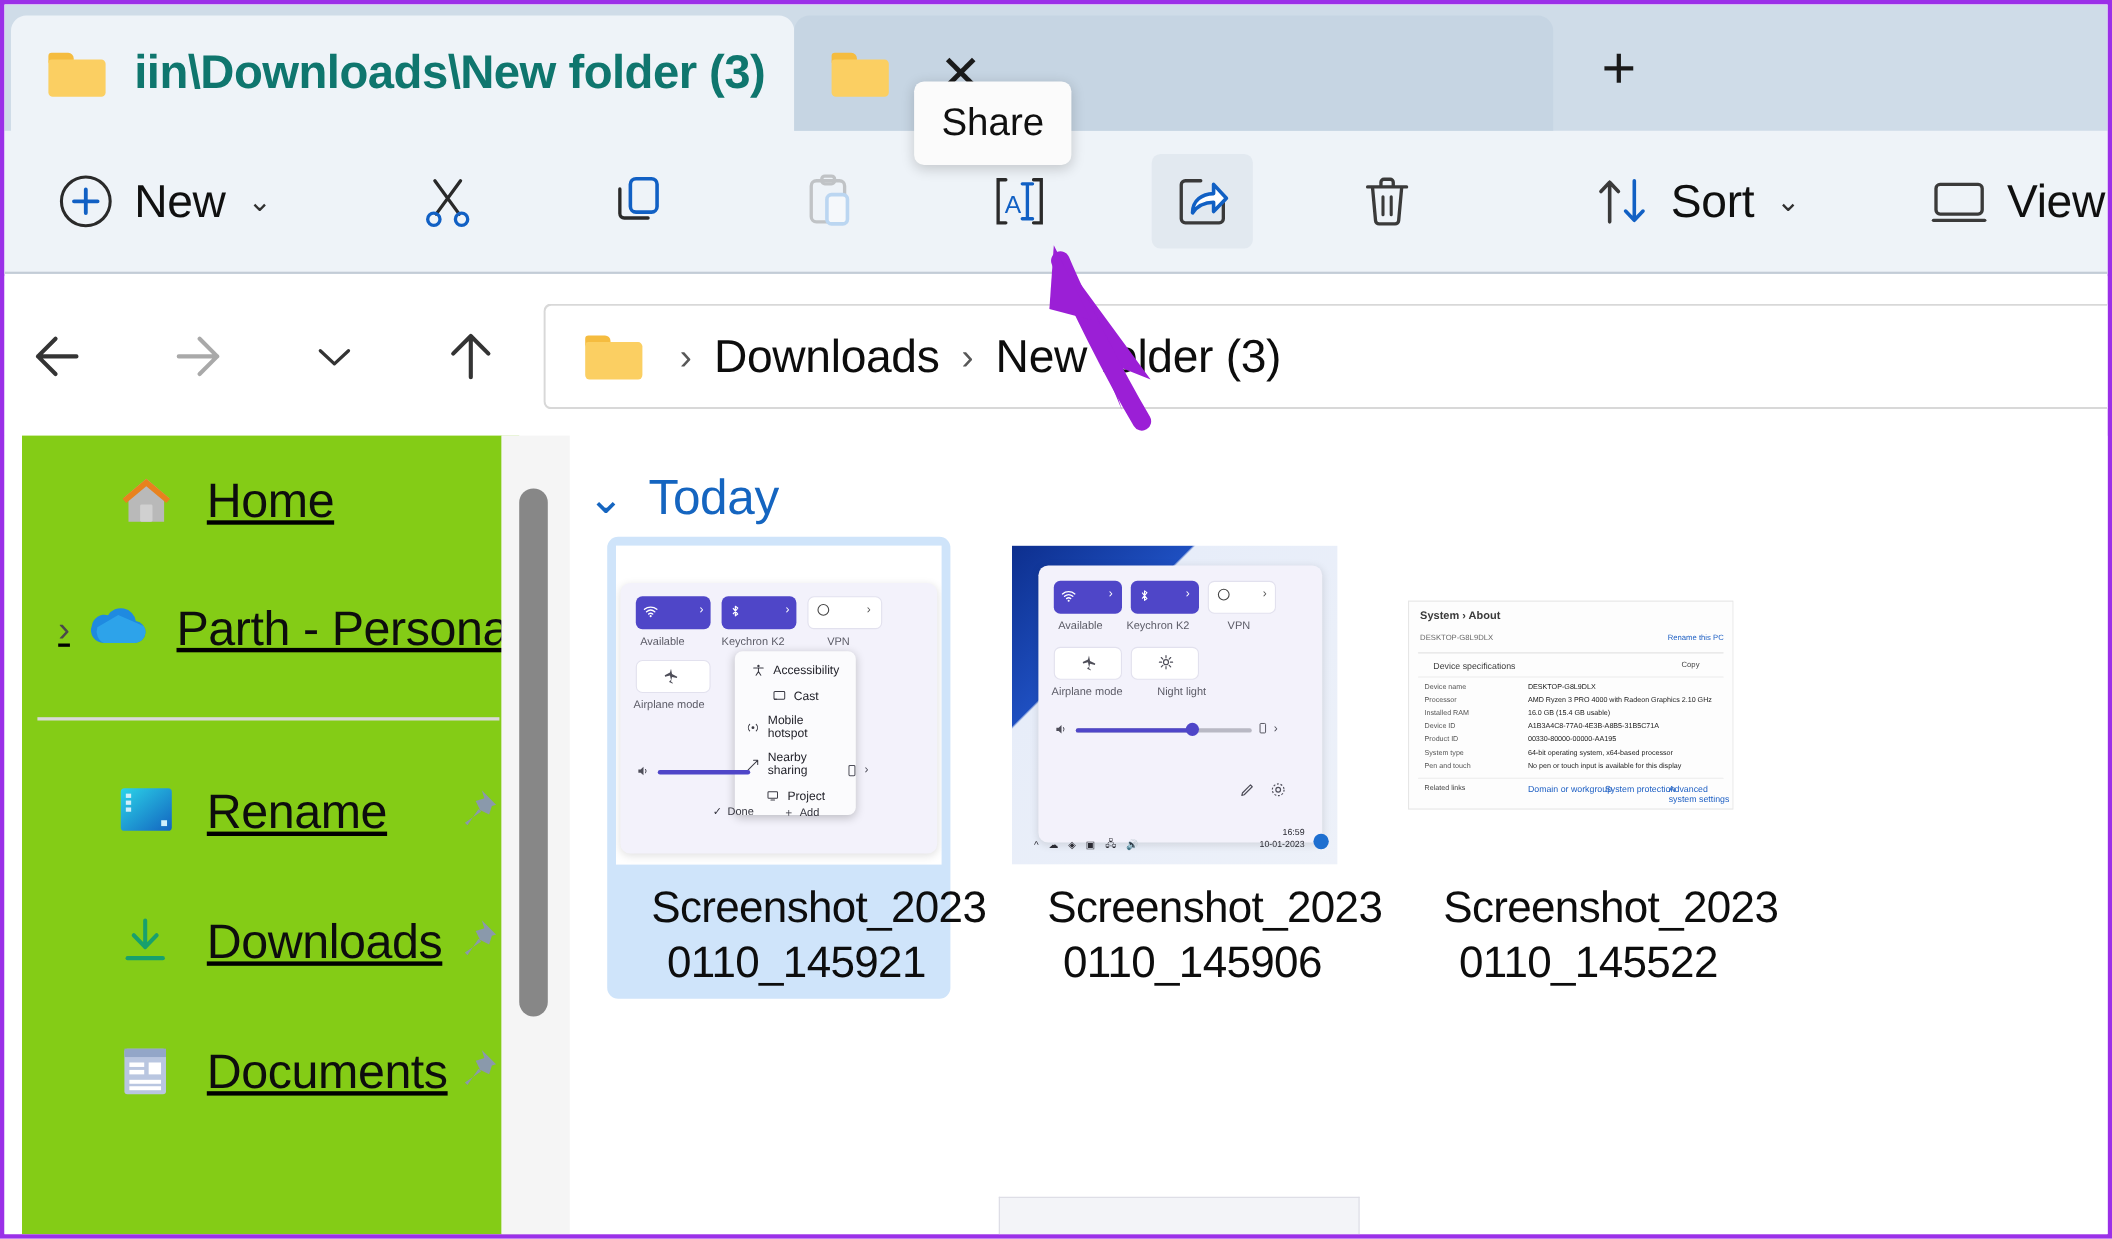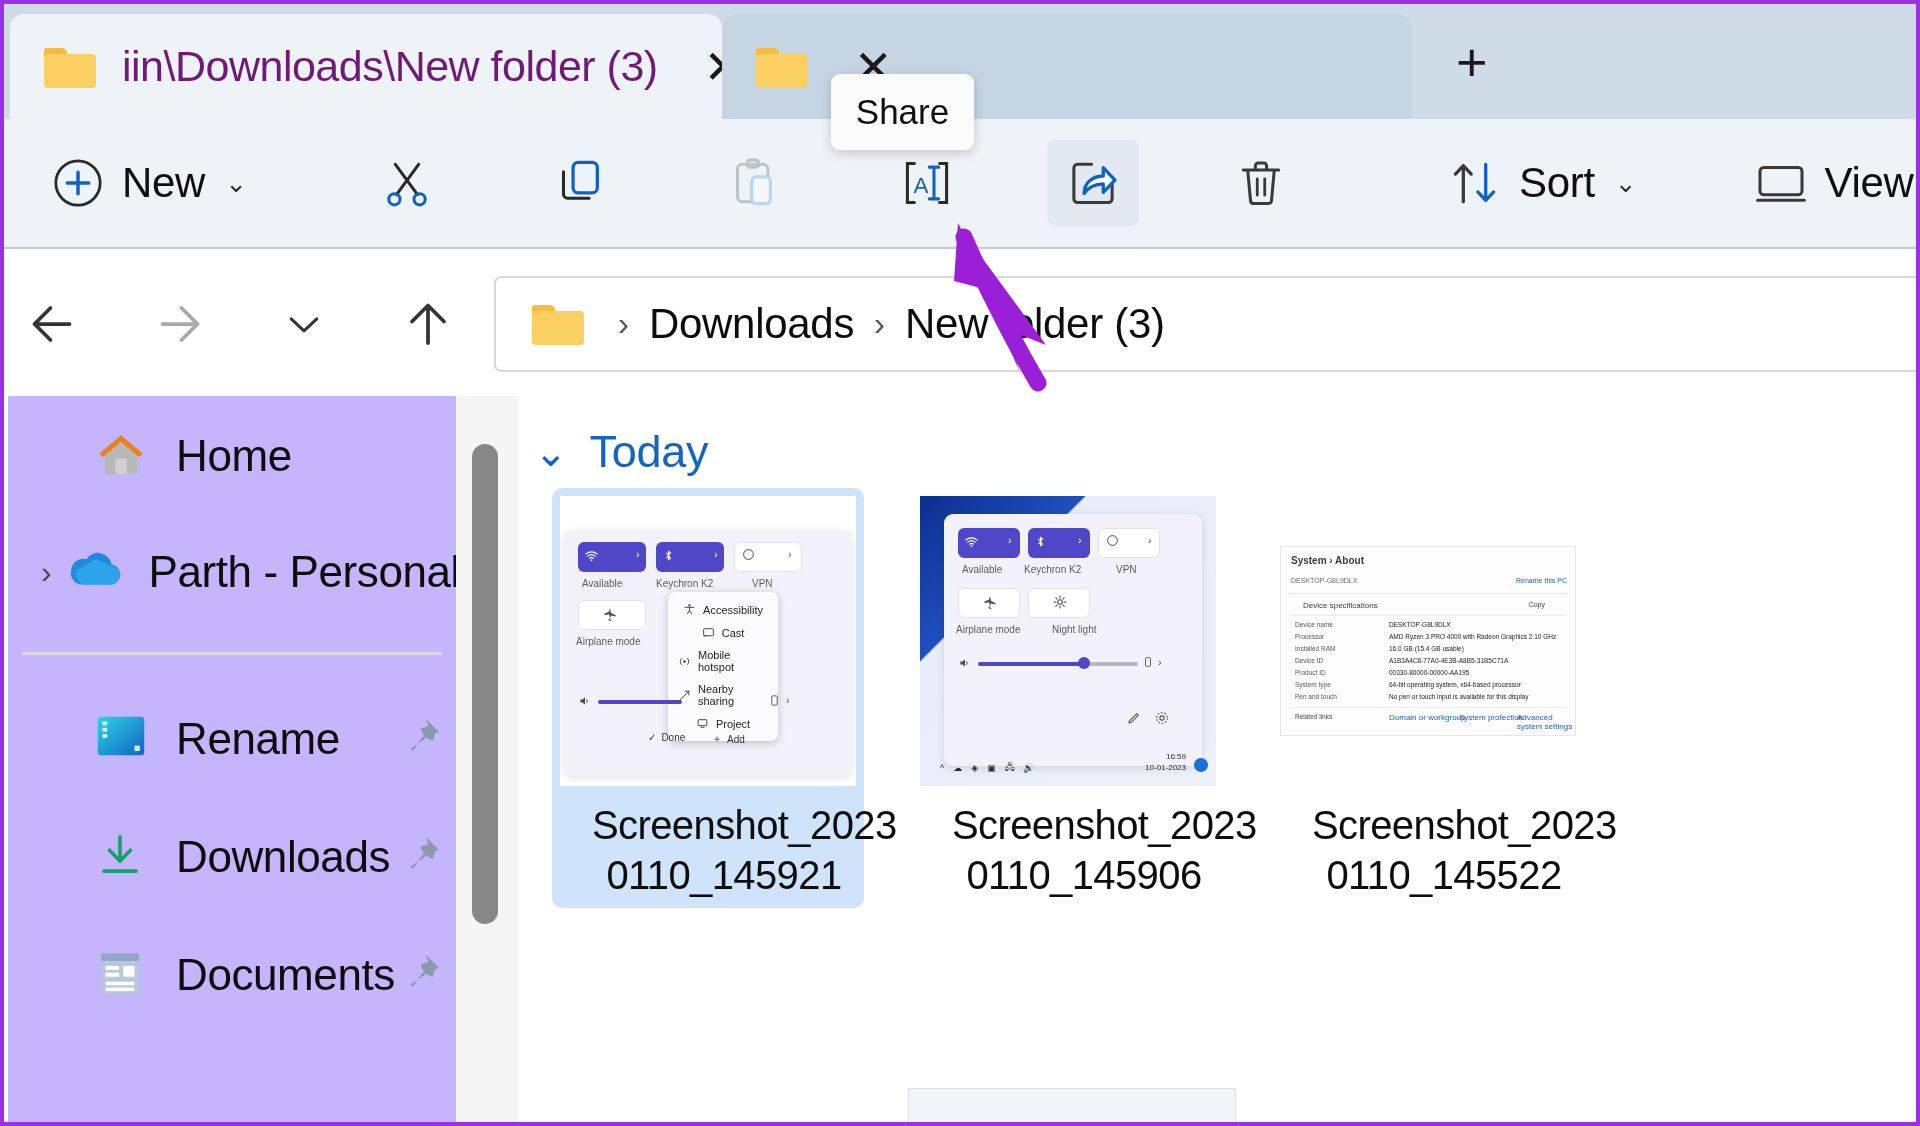--- a/index.html
+++ b/index.html
@@ -38,22 +38,23 @@
   }
   .tab-folder::before {
     content:""; position:absolute; left:0; top:2px; width:23px; height:9px;
     background:#f5bc3f; border-radius:3px 5px 0 0;
   }
   .tab-folder::after {
     content:""; position:absolute; left:0; top:8px; width:52px; height:34px;
     background:#fbcf62; border-radius:3px 4px 4px 4px;
   }
   .tab-title {
-    font-size: 43px; color: #701a75; white-space: nowrap;
+    font-size: 43px; color: #0f766e; white-space: nowrap;
     letter-spacing: -0.5px;
+    font-weight: bold;
   }
   .tab-close {
     font-size: 46px; color: #1a1a1a; line-height: 1; font-weight: 300;
     padding: 6px 12px; margin-left: 8px;
   }
   #newtab {
     font-size: 54px; color: #1a1a1a; font-weight: 250; line-height: 1;
     margin: 0 0 30px 44px;
   }
 
@@ -117,21 +118,21 @@
     content:""; position:absolute; left:0; top:8px; width:52px; height:34px;
     background:#fbcf62; border-radius:3px 4px 4px 4px;
   }
   .crumb-sep { font-size: 33px; color: #585858; padding: 0 16px; }
   .crumb-text { font-size: 42px; color: #0d0d0d; letter-spacing:-0.3px; }
 
   
   #body { position: absolute; left: 0; top: 392px; right: 0; bottom: 0; background:#fff; }
 
   
-  #sidebar { position: absolute; left: 4px; top: 0; width: 452px; bottom: 0; background: #c4b5fd; }
+  #sidebar { position: absolute; left: 16px; top: 0; width: 452px; bottom: 0; background: #84cc16; text-decoration: underline; }
   .nav-item {
     display: flex; align-items: center; height: 96px;
     padding-left: 20px; position: relative;
   }
   .nav-exp { width: 64px; font-size: 32px; color: #4a4a4a; text-align:center; }
   .nav-icon { width: 62px; height: 56px; margin-right: 22px; flex:0 0 auto; position: relative; }
   .nav-label { font-size: 44px; color: #0d0d0d; letter-spacing: -0.4px; white-space: nowrap; }
   .nav-pin { position: absolute; right: 16px; top: 50%; transform: translateY(-50%); }
   #nav-divider { height: 3px; background: #d9d9d9; margin: 32px 18px 36px 14px; }
 

